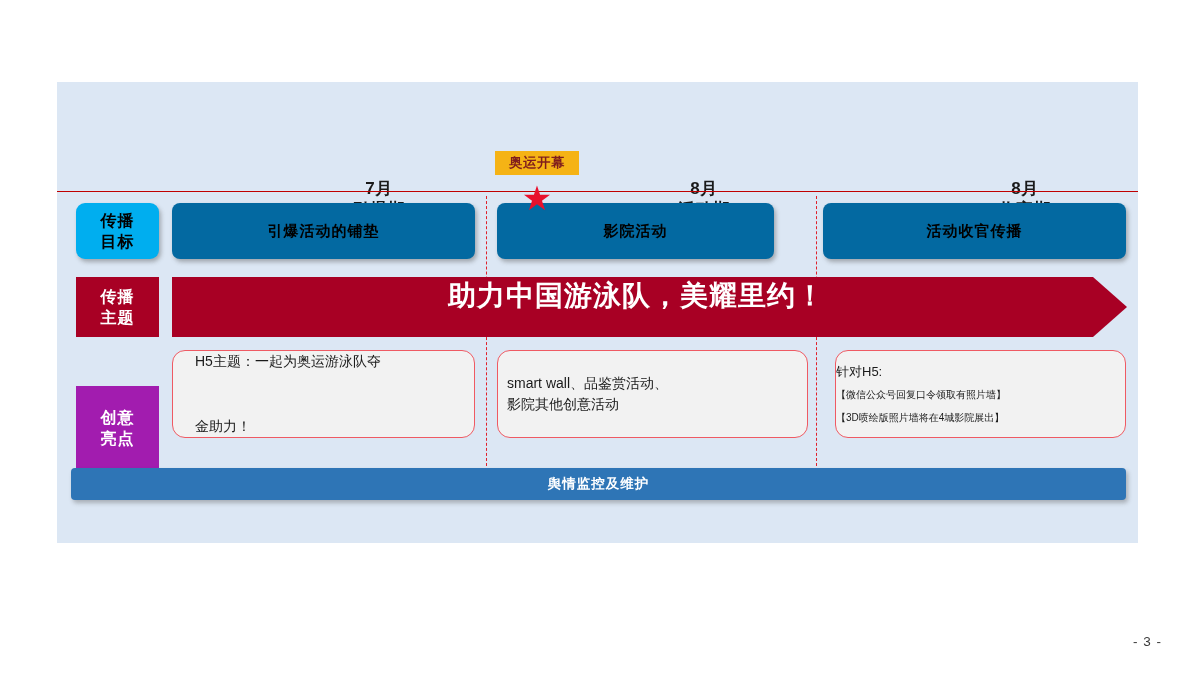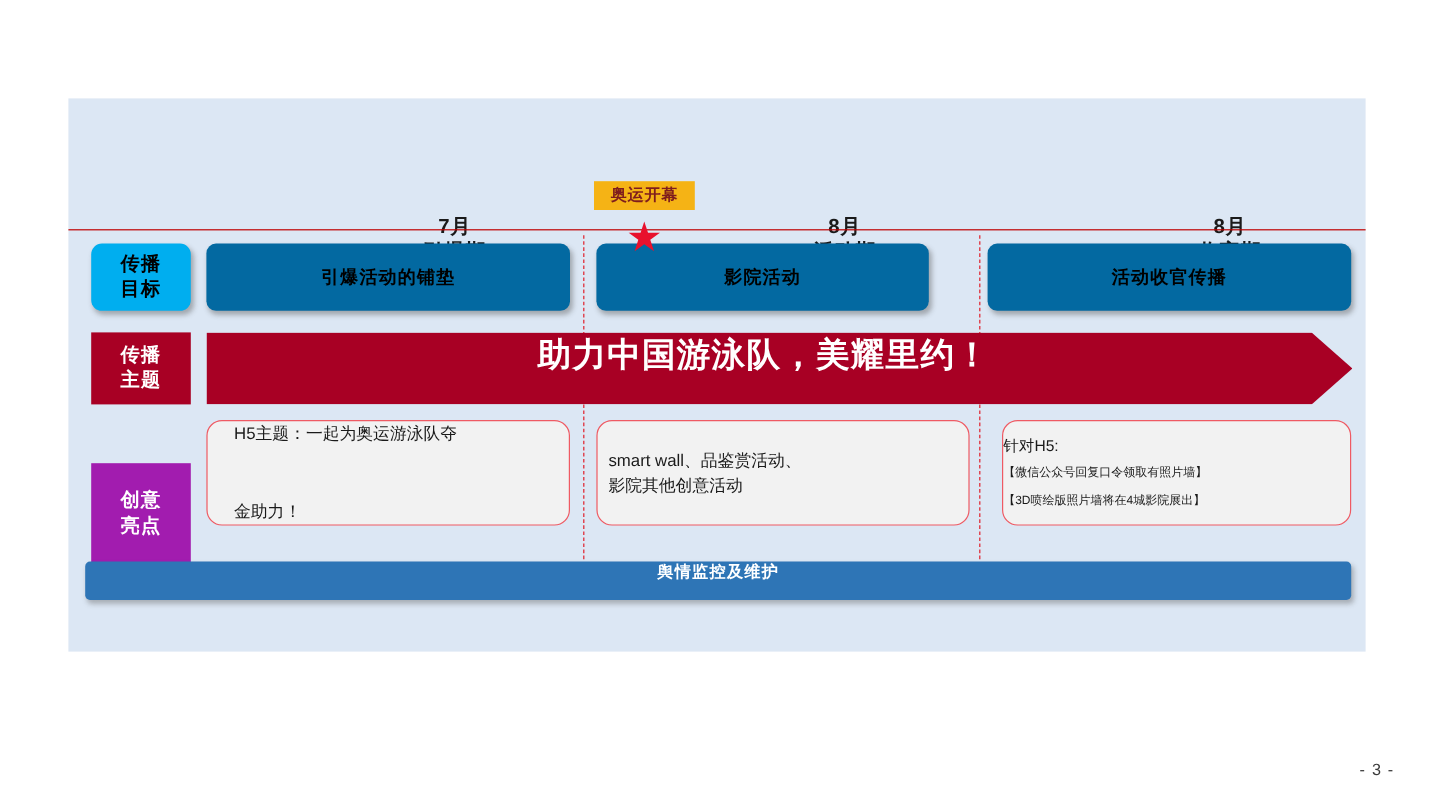--- a/index.html
+++ b/index.html
@@ -219,20 +219,21 @@
   #monitor-bar {
     position: absolute;
     left: 71px;
     top: 468px;
     width: 1055px;
     height: 32px;
     background: #2e75b6;
     border-radius: 4px;
     box-shadow: 2px 3px 4px rgba(90,90,90,0.40);
     display: flex;
+    align-items: center;
     justify-content: center;
     z-index: 3;
   }
   #monitor-bar-text {
     color: #ffffff;
     font-size: 13.5px;
     font-weight: bold;
     letter-spacing: 1px;
   }
 

